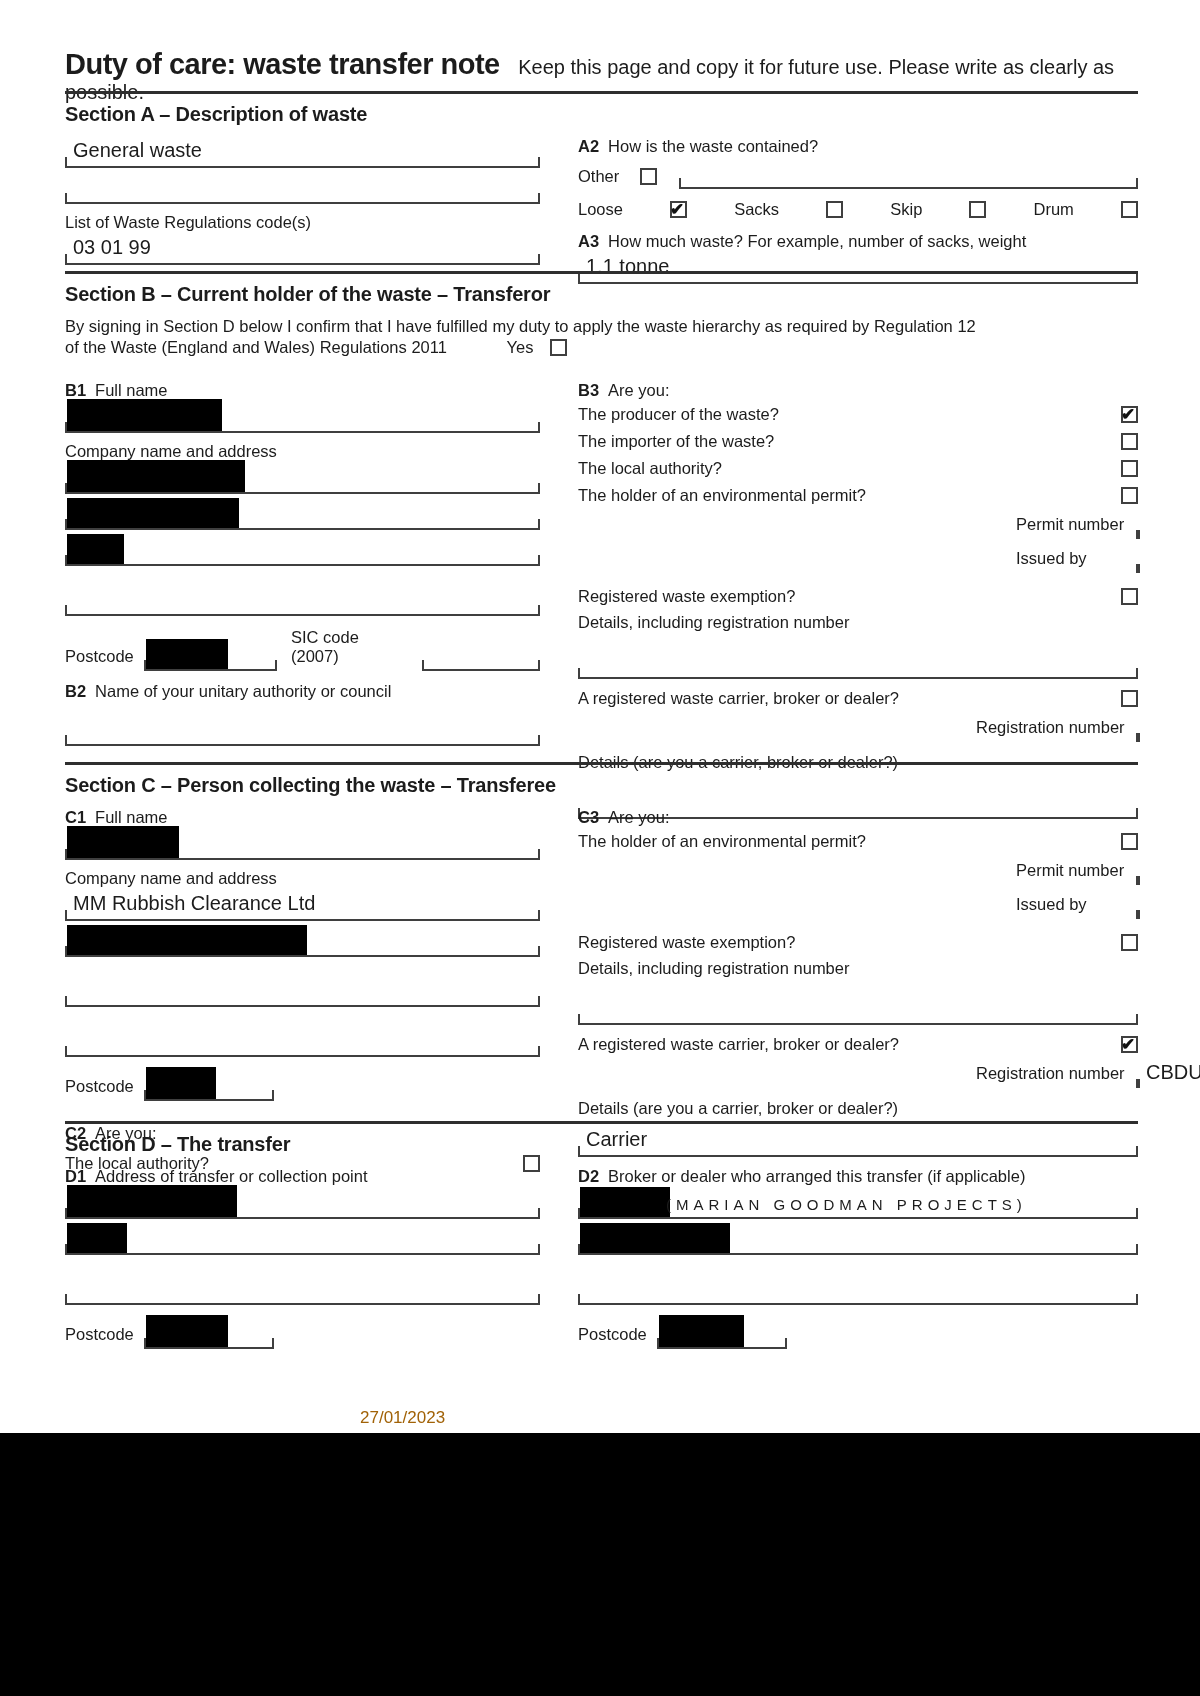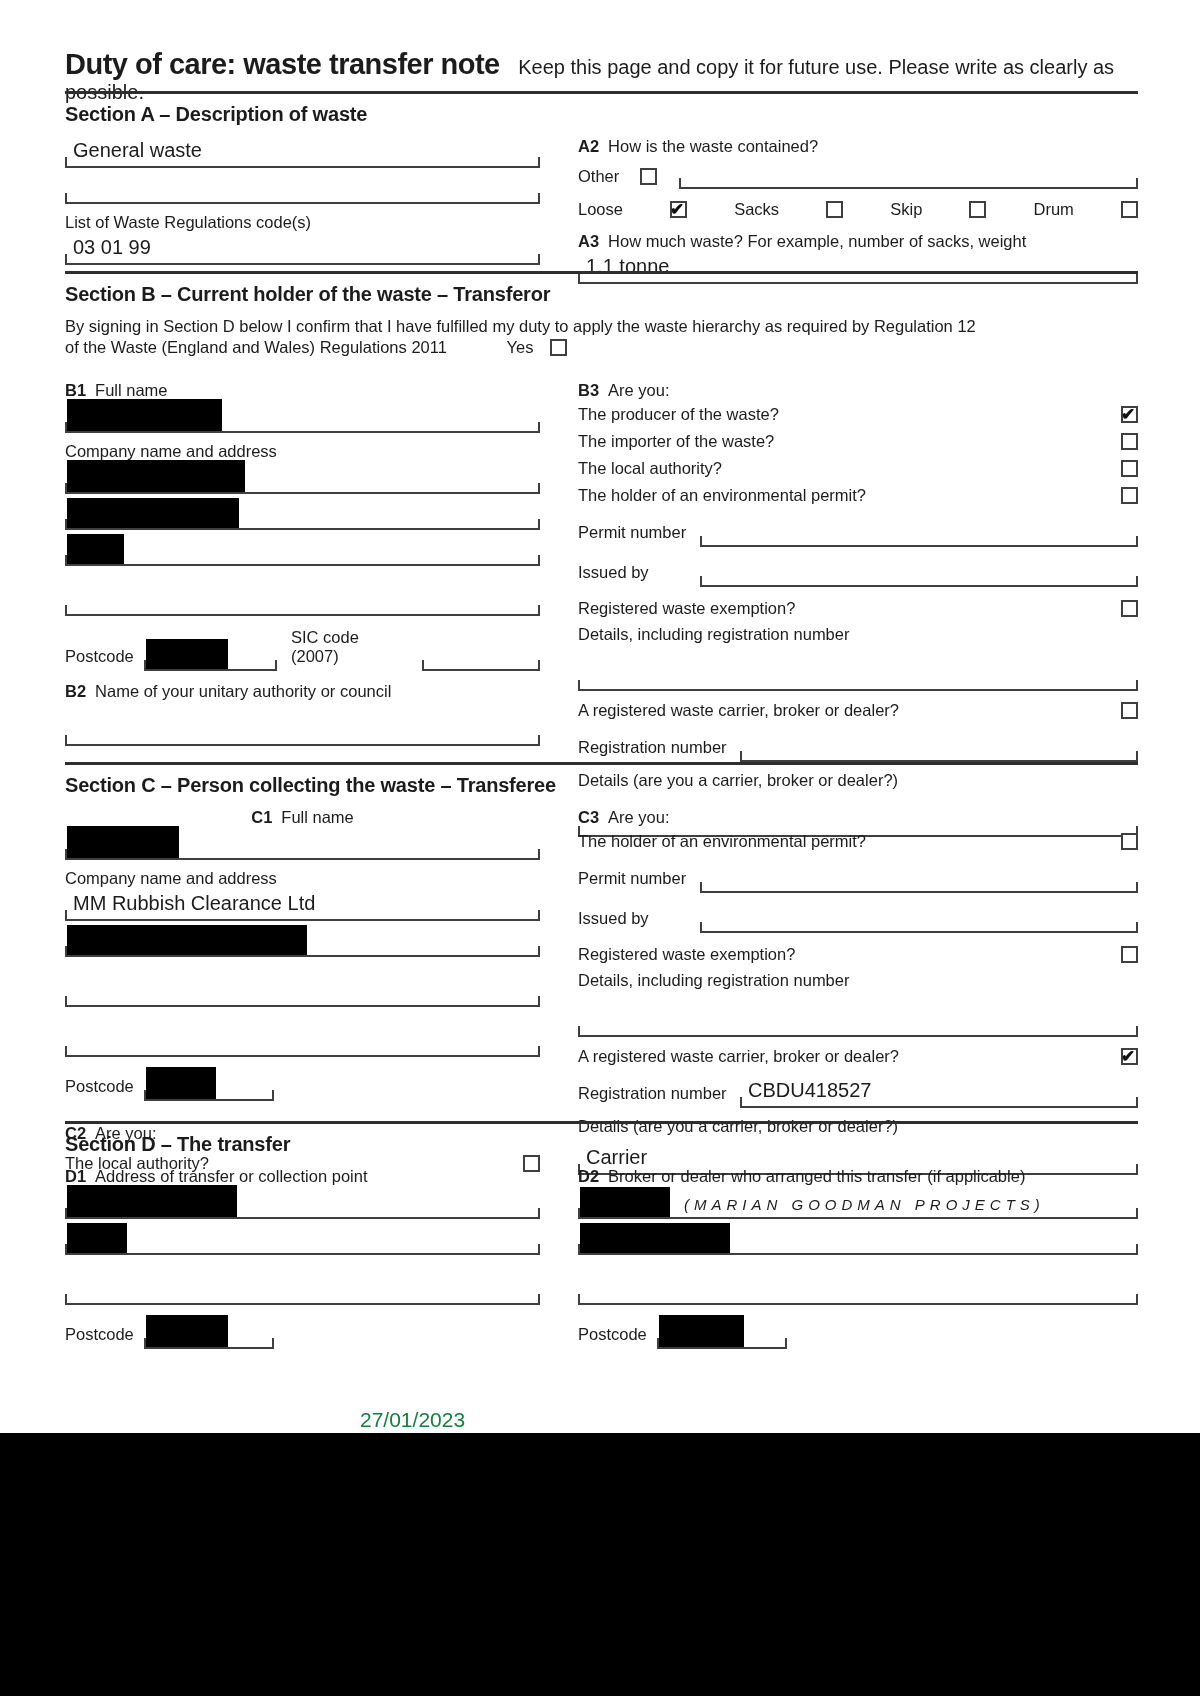--- a/index.html
+++ b/index.html
@@ -19,31 +19,31 @@
   .num{font-weight:bold;margin-right:9px;}
   .field{position:relative;height:30px;border-bottom:2px solid #3f3f3f;margin-bottom:4px;}
   .field::before,.field::after{content:"";position:absolute;bottom:0;width:2px;height:9px;background:#3f3f3f;}
   .field::before{left:0;}
   .field::after{right:0;}
   .val{position:absolute;left:8px;bottom:4px;font-size:20px;white-space:nowrap;}
   .redact{position:absolute;left:2px;bottom:0;height:28px;background:#000;}
   .cbrow{display:flex;justify-content:space-between;align-items:center;height:27px;font-size:16.5px;}
   .checkbox{width:17px;height:17px;flex:none;border:2px solid #3f3f3f;background:#fff;position:relative;box-sizing:border-box;}
   .checkbox.checked::after{content:"\2714";position:absolute;top:-4px;left:-2px;font-size:17px;font-weight:bold;color:#111;}
-  .inline-row{display:flex;align-items:flex-end;margin:6px 0 8px 0;font-size:16.5px;}
+  .inline-row{display:flex;align-items:flex-end;margin:6px 0 8px 0;font-size:16.5px;flex-direction:column;}
   .inline-row .ilabel{flex:none;padding-bottom:5px;}
   .inline-row .field{flex:1;margin-bottom:0;}
   .optrow{display:flex;justify-content:space-between;align-items:center;height:27px;font-size:16.5px;margin-top:6px;}
   .pcrow{display:flex;align-items:flex-end;font-size:16.5px;margin-top:12px;}
   .pcrow .ilabel{padding-bottom:5px;margin-right:10px;}
   .decl{font-size:16.5px;line-height:21px;margin:2px 0 14px 0;}
   .decl .yes{margin-left:55px;}
   .decl .checkbox{display:inline-block;vertical-align:-3px;margin-left:12px;}
   .footer-redact{position:absolute;left:0;top:1433px;width:1200px;height:263px;background:#000;}
-  .date-sliver{position:absolute;left:360px;top:1408px;font-size:21px;color:#15803d;}
+  .date-sliver{position:absolute;left:360px;top:1408px;font-size:17px;color:#a16207;}
 </style>
 </head>
 <body>
 
 <div class="sec" style="top:48px;">
   <span class="h-title">Duty of care: waste transfer note</span>
   <span class="h-note">Keep this page and copy it for future use. Please write as clearly as possible.</span>
 </div>
 <div class="rule" style="top:91px;"></div>
 
@@ -176,21 +176,21 @@
       <div class="field" style="margin-top:14px;"></div>
     </div>
   </div>
 </div>
 <div class="rule" style="top:762px;"></div>
 
 <div class="sec" style="top:774px;">
   <h2>Section C – Person collecting the waste – Transferee</h2>
   <div class="cols">
     <div class="col-l">
-      <div class="lbl" style="margin-top:0;text-align:center;">
+      <div class="lbl" style="margin-top:0;">
         <span class="num">C1</span><span>Full name</span>
       </div>
       <div class="field">
         <span class="redact" style="width:112px;height:32px;"></span>
       </div>
       <div class="lbl">Company name and address</div>
       <div class="field">
         <span class="val">MM Rubbish Clearance Ltd</span>
       </div>
       <div class="field">
@@ -273,21 +273,21 @@
           <span class="redact" style="width:82px;height:32px;"></span>
         </span>
       </div>
     </div>
     <div class="col-r">
       <div class="lbl" style="margin-top:0;">
         <span class="num">D2</span><span>Broker or dealer who arranged this transfer (if applicable)</span>
       </div>
       <div class="field">
         <span class="redact" style="width:90px;height:30px;"></span>
-        <span class="val" style="left:106px;letter-spacing:5px;font-size:15px;font-style:italic;">(MARIAN GOODMAN PROJECTS)</span>
+        <span class="val" style="left:88px;letter-spacing:5px;font-size:15px;">(MARIAN GOODMAN PROJECTS)</span>
       </div>
       <div class="field">
         <span class="redact" style="width:150px;height:30px;"></span>
       </div>
       <div class="field" style="margin-top:18px;"></div>
       <div class="pcrow">
         <span class="ilabel">Postcode</span>
         <span class="field" style="width:130px;margin-bottom:0;">
           <span class="redact" style="width:85px;height:32px;"></span>
         </span>

